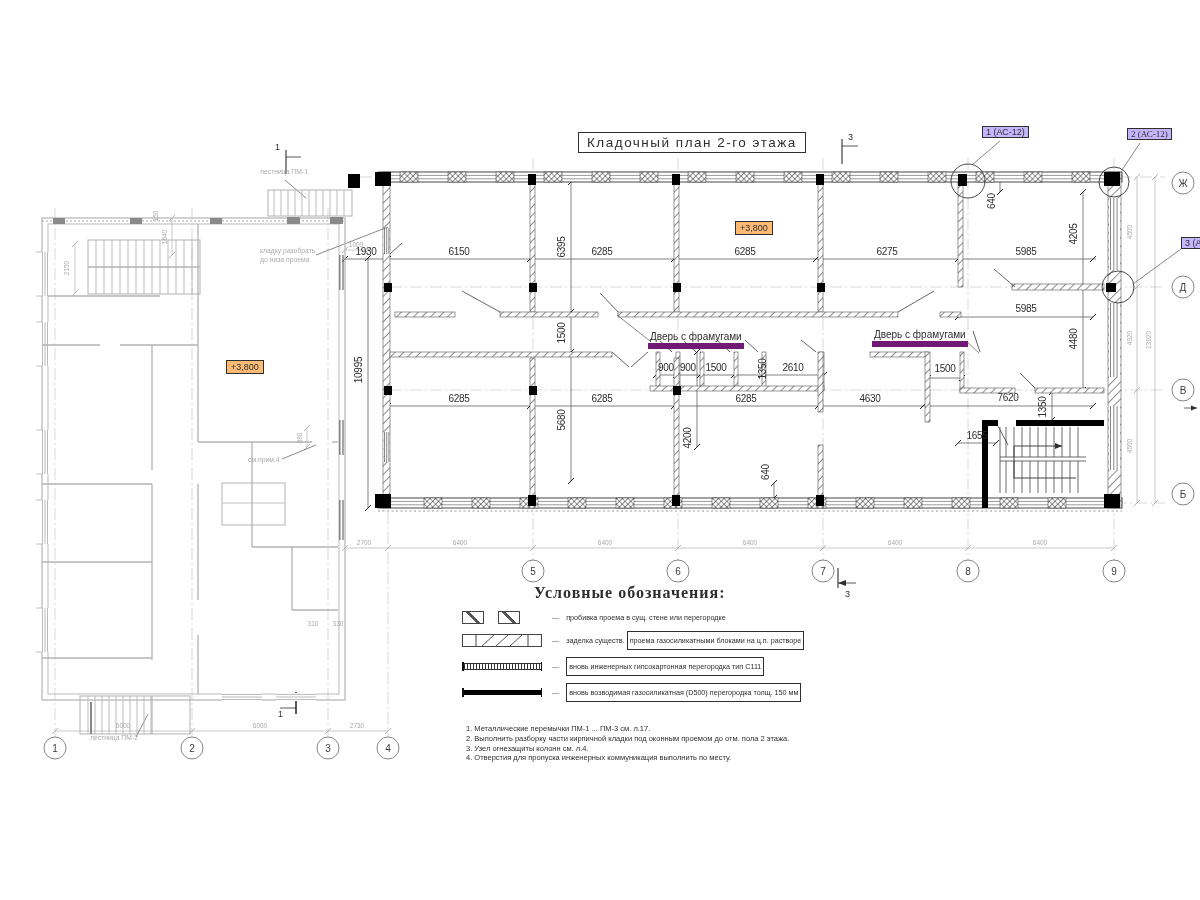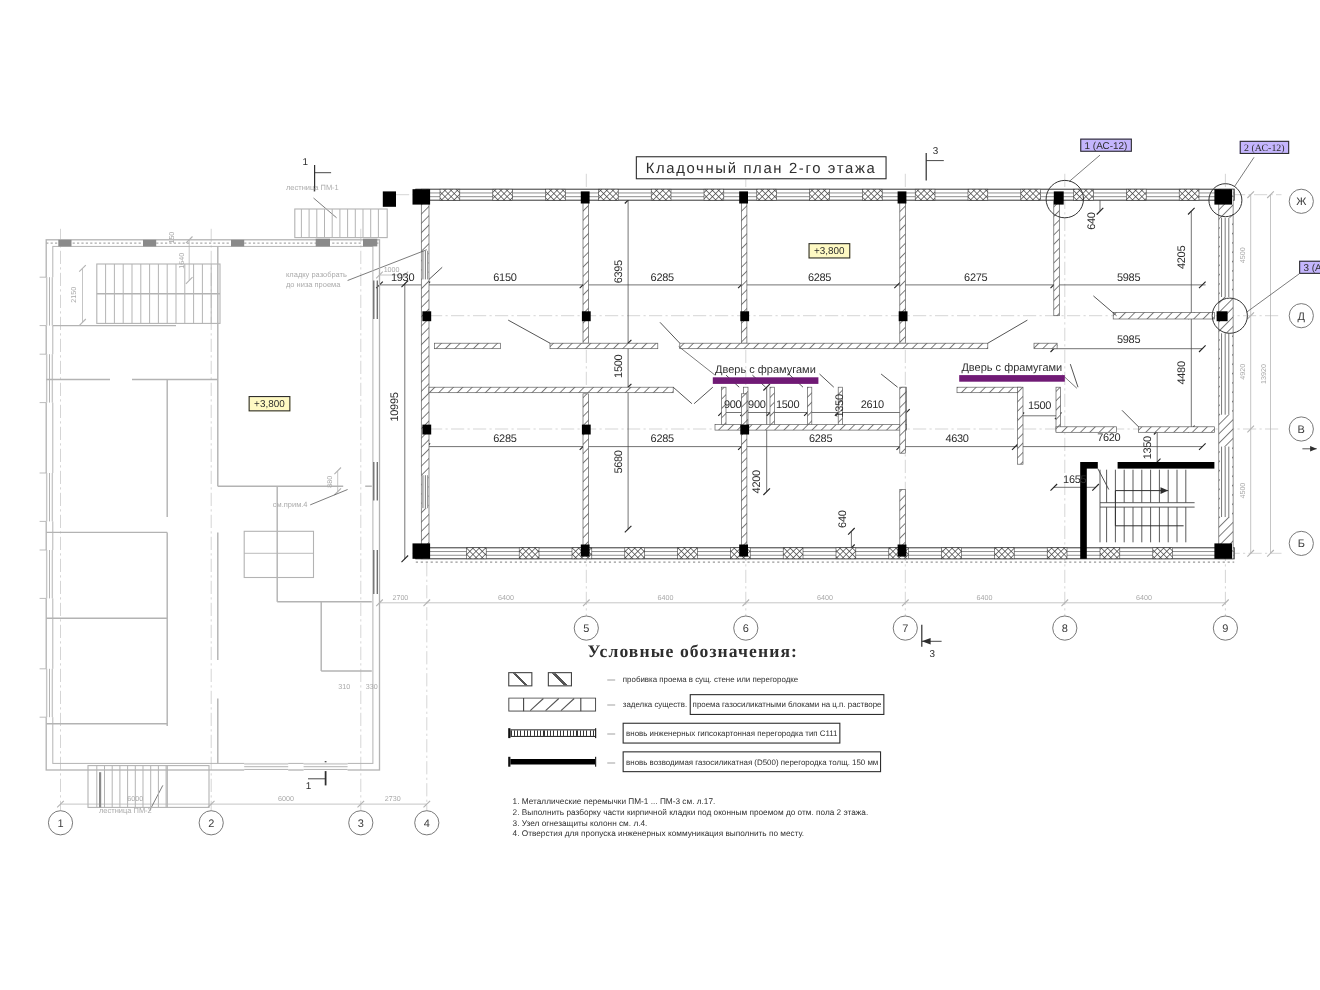--- a/index.html
+++ b/index.html
@@ -2,26 +2,26 @@
 <html><head>
 <meta charset="utf-8">
 <style>
   html,body{margin:0;padding:0;width:1200px;height:900px;overflow:hidden;background:#fff;
     font-family:"Liberation Sans",sans-serif;position:relative;color:#2e2e2e;}
   .abs{position:absolute;}
   svg text{font-family:"Liberation Sans",sans-serif;}
   .dim{font-size:10px;fill:#2e2e2e;letter-spacing:-0.3px;}
   .gdim{font-size:6.5px;fill:#a9a9a9;}
   .axis-label{font-size:10px;fill:#3c3c3c;}
-  #title-box{left:578px;top:142px;border:1.2px solid #2e2e2e;padding:2px 8px;
+  #title-box{left:578px;top:132px;border:1.2px solid #2e2e2e;padding:2px 8px;
     font-size:13.5px;letter-spacing:1.5px;white-space:nowrap;background:#fff;}
   .callout{border:1px solid #2e2e2e;padding:0 3px;font-size:9px;background:#c4b5fd;white-space:nowrap;}
   #callout-1{left:982px;top:126px;} #callout-2{left:1127px;top:128px;font-family:Liberation Serif, serif;}
   #callout-3{left:1181px;top:237px;width:26px;overflow:hidden;}
-  .level{border:1px solid #2e2e2e;padding:1px 4px;font-size:9px;background:#fef9c3;white-space:nowrap;}
+  .level{border:1px solid #2e2e2e;padding:1px 4px;font-size:9px;background:#fdba74;white-space:nowrap;}
   #level-main{left:735px;top:221px;} #level-left{left:226px;top:360px;}
   .door-label{font-size:10px;border-bottom:6px solid #701a75;padding:0 2px 1px 2px;white-space:nowrap;background:transparent;}
   #door-1{left:648px;top:331px;} #door-2{left:872px;top:329px;}
   .gray-note{font-size:6.8px;color:#ababab;white-space:nowrap;}
   #stair1-label{left:260px;top:168px;} #stair2-label{left:90px;top:734px;}
   #demolish{left:260px;top:246px;line-height:9px;} #see-note{left:248px;top:456px;}
   .sec-label{font-size:9px;color:#2e2e2e;}
   #s3t{left:848px;top:132px;} #s3b{left:845px;top:589px;}
   #s1t{left:275px;top:142px;} #s1b{left:278px;top:709px;}
   

